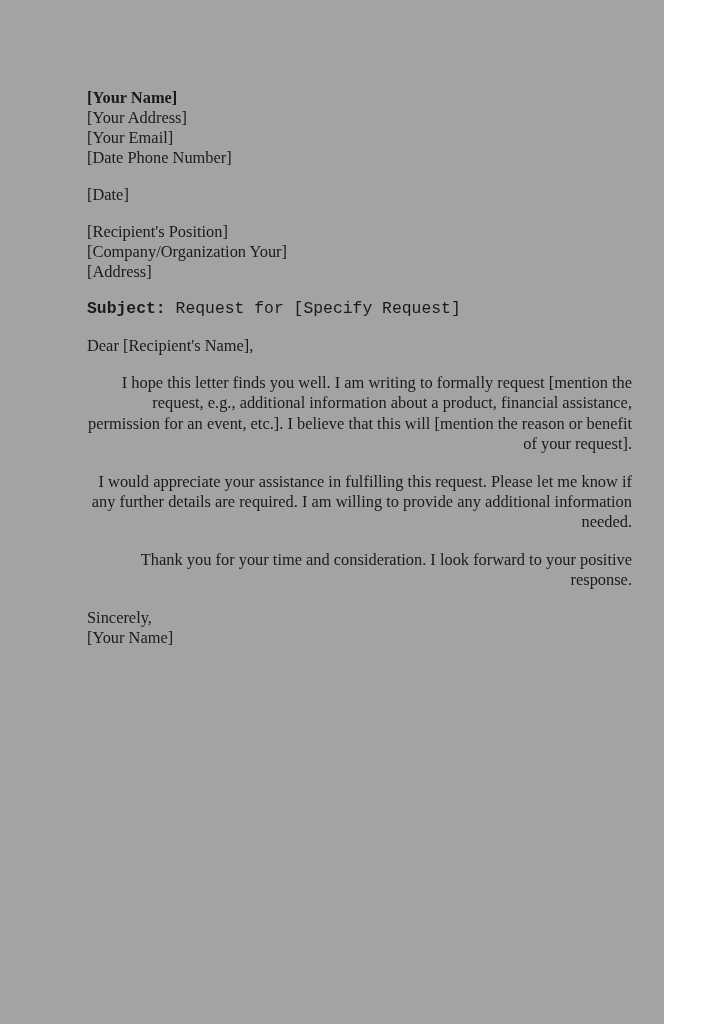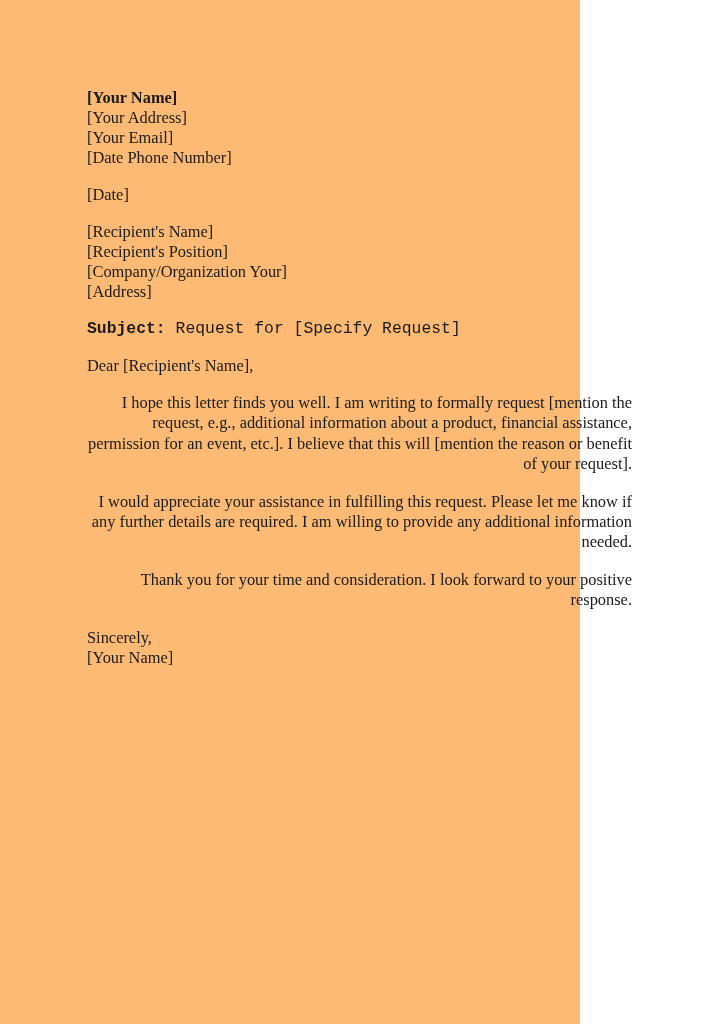--- a/index.html
+++ b/index.html
@@ -9,23 +9,23 @@
   }
   body {
     width: 724px;
     height: 1024px;
     font-family: "Liberation Serif", "DejaVu Serif", serif;
     color: #1a1a1a;
     overflow: hidden;
   }
   .page {
     position: relative;
-    width: 580px;
+    width: 664px;
     height: 1024px;
-    background: #fdba74;
+    background: #a3a3a3;
     box-sizing: border-box;
     padding: 88px 94px 0 87px;
   }
   .letter {
     width: 545px;
   }
   .block {
     margin: 0 0 17px 0;
   }
   .block:last-child {
@@ -65,21 +65,20 @@
       <div class="line">[Your Address]</div>
       <div class="line">[Your Email]</div>
       <div class="line">[Date Phone Number]</div>
     </div>
 
     <div class="block">
       <div class="line">[Date]</div>
     </div>
 
     <div class="block">
-      <div class="line">[Recipient's Name]</div>
       <div class="line">[Recipient's Position]</div>
       <div class="line">[Company/Organization Your]</div>
       <div class="line">[Address]</div>
     </div>
 
     <div class="block">
       <div class="subject-line"><span class="subject-label">Subject:</span><span> Request for [Specify Request]</span></div>
     </div>
 
     <div class="block">

